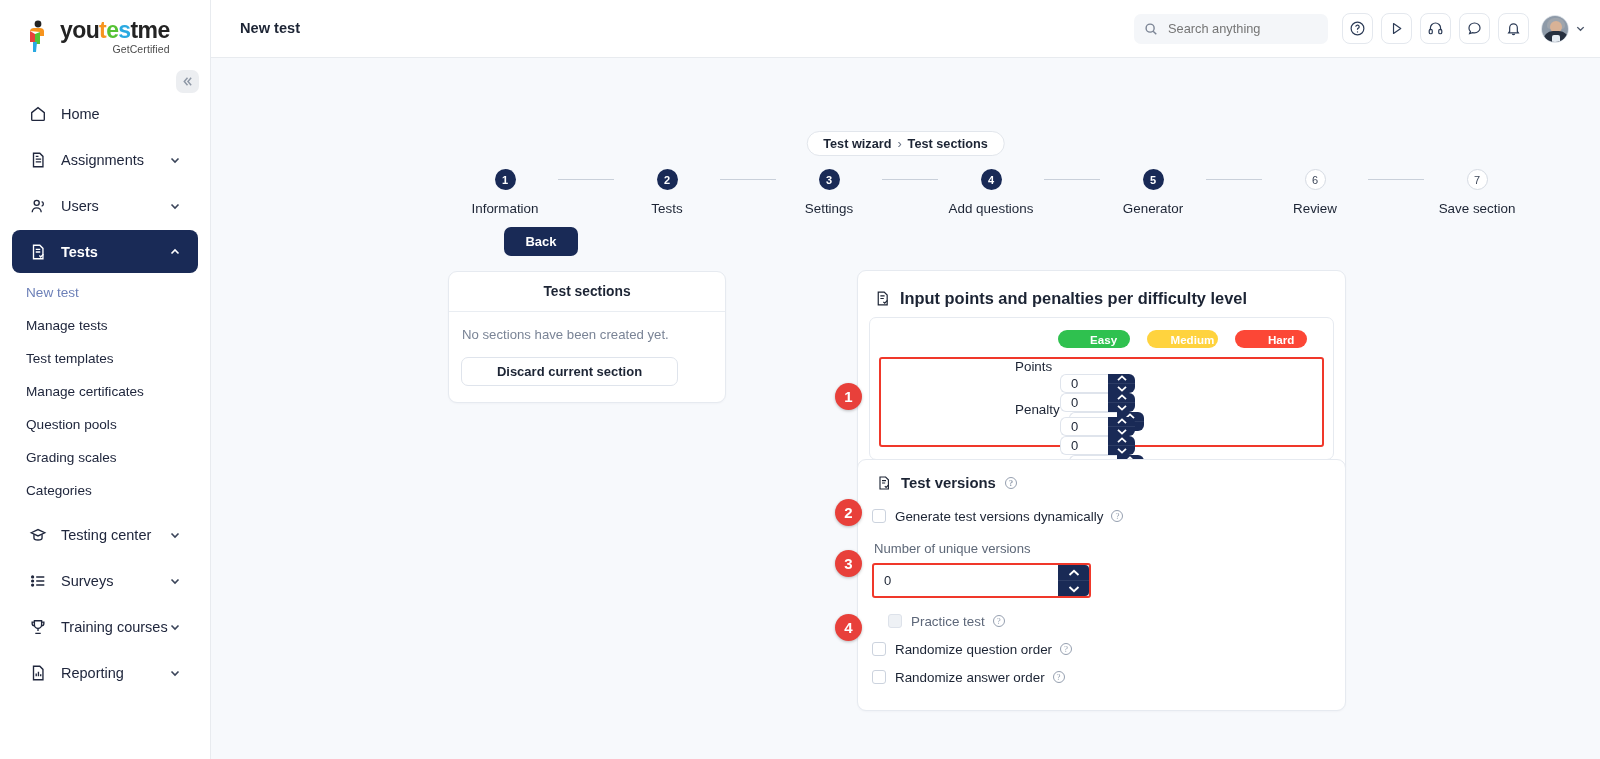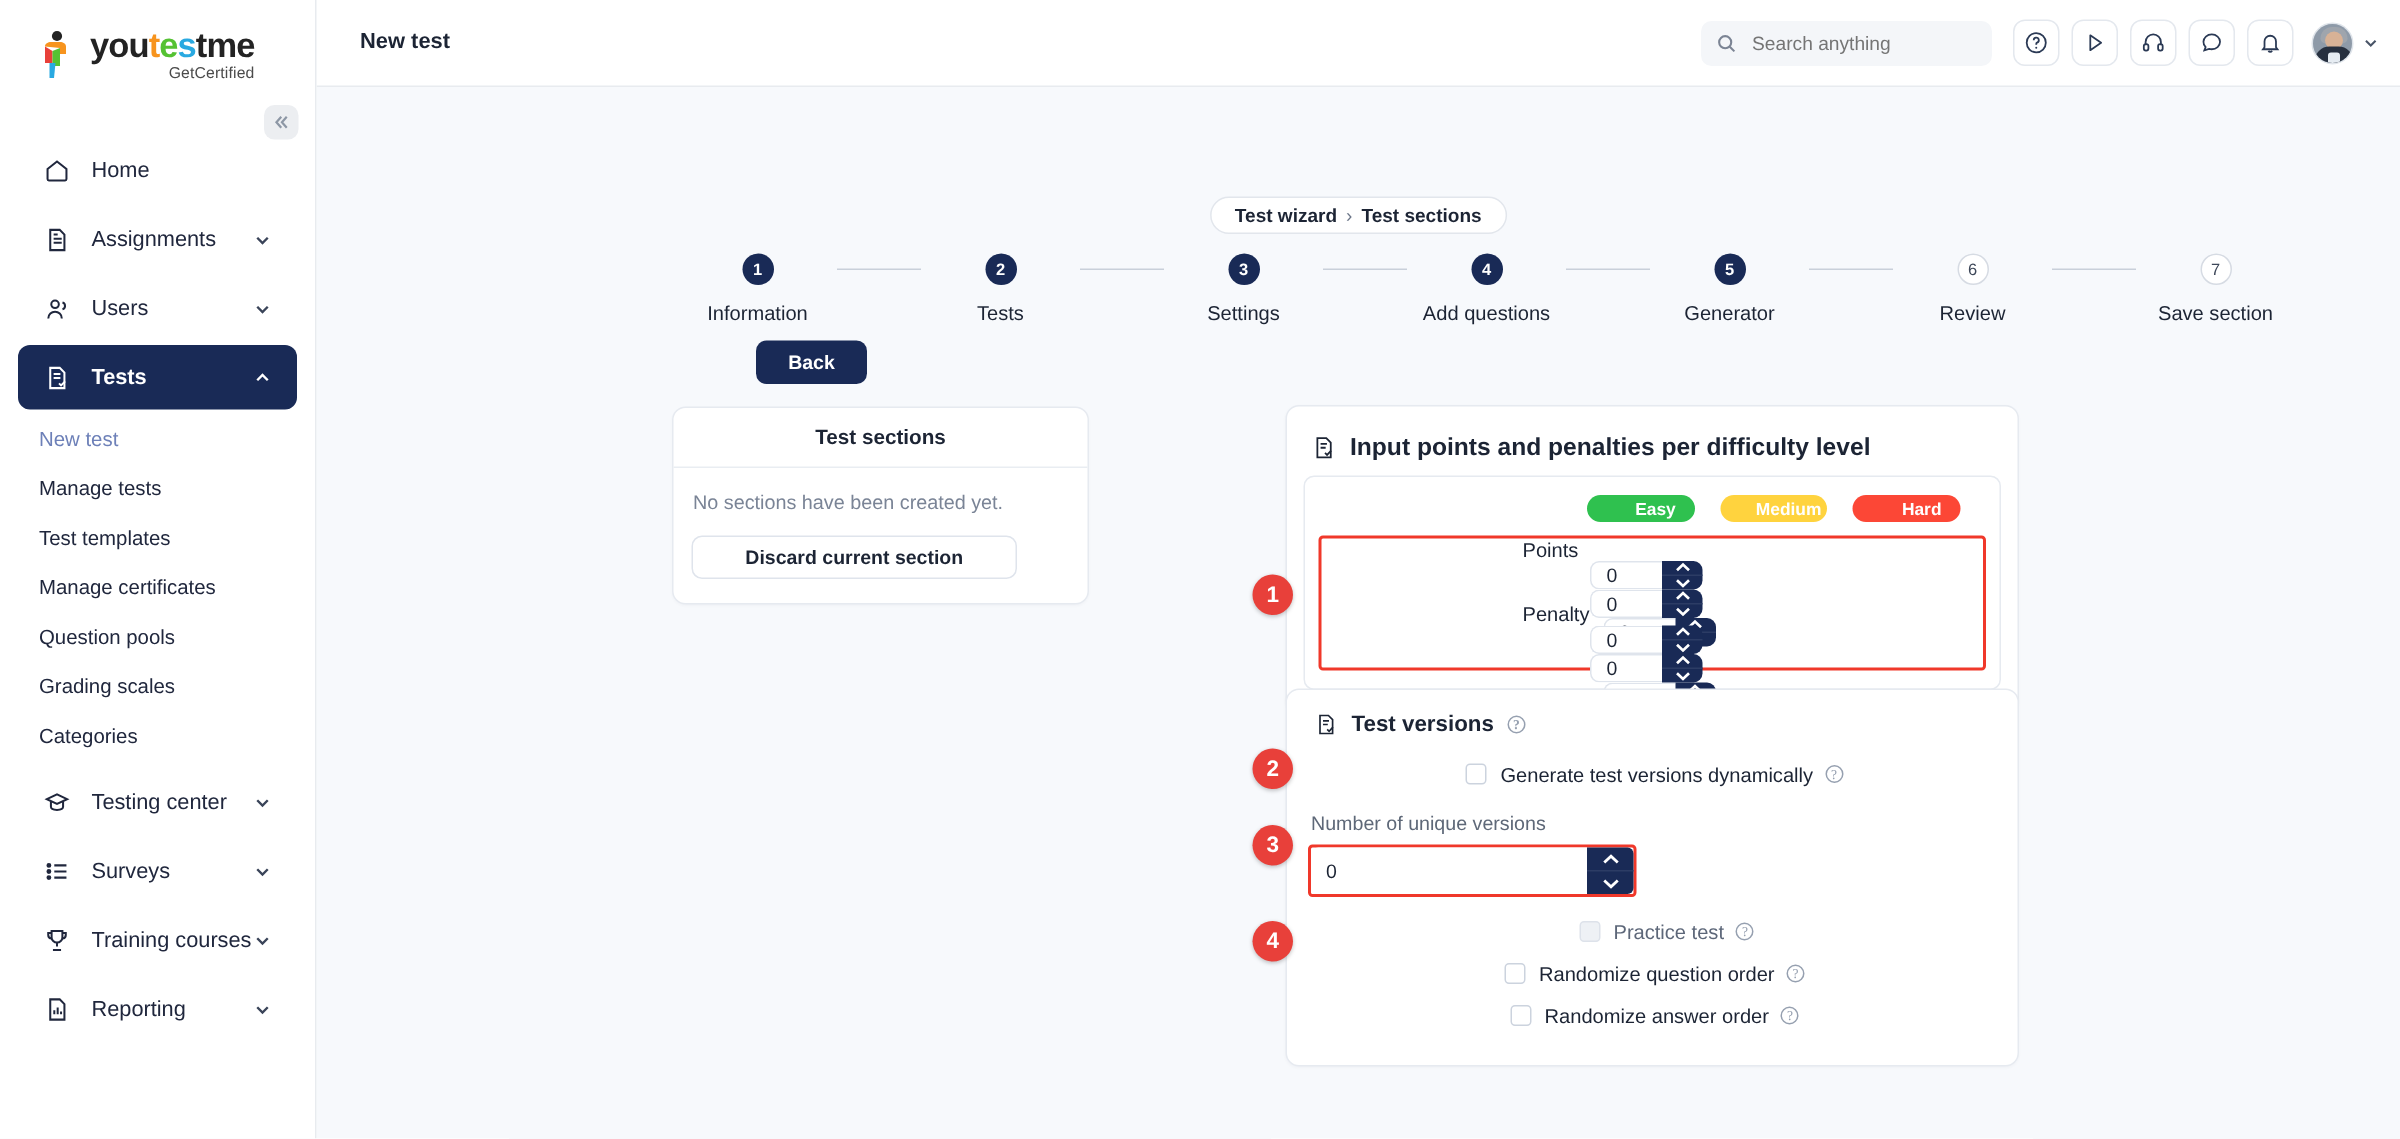--- a/index.html
+++ b/index.html
@@ -197,21 +197,21 @@
   .spin-btns .sb:first-child { border-bottom: 1px solid #2c3c65; }
 
   
   .panel2 {
     position: absolute; top: 401px; left: 646px; width: 489px;
     background: #fff; border: 1px solid #e6eaf0; border-radius: 9px;
     padding: 12px 11px 18px 14px;
     box-shadow: 0 1px 2px rgba(20,30,60,0.03);
   }
   .p2-title { display: flex; align-items: center; gap: 9px; font-size: 14.9px; font-weight: bold; color: #1c2434; margin: 3px 0 12px 4px; }
-  .chk-row { display: flex; align-items: center; height: 26px; margin-bottom: 2px; justify-content: center; }
+  .chk-row { display: flex; align-items: center; height: 26px; margin-bottom: 2px; }
   .chk {
     width: 14px; height: 14px; border: 1.5px solid #ccd3de; border-radius: 3px;
     background: #fff; margin-right: 9px; cursor: pointer; flex: 0 0 14px;
   }
   .chk.disabled { background: #eef1f5; border-color: #dde2ea; }
   .chk-lbl { font-size: 13.4px; color: #1c2434; margin-right: 8px; }
   .chk-lbl.muted { color: #5d6779; }
   .field-lbl { font-size: 13.1px; color: #5e6878; margin: 12px 0 7px 2px; }
   .spin-wide { display: flex; align-items: stretch; width: 215px; height: 31px; }
   .spin-wide .spin-input { border-radius: 5px 0 0 5px; border: none; }

